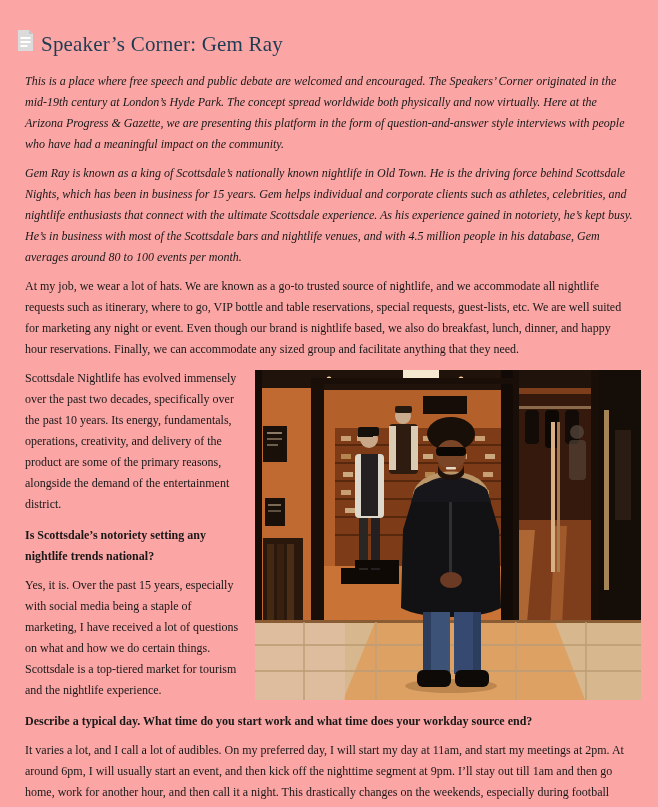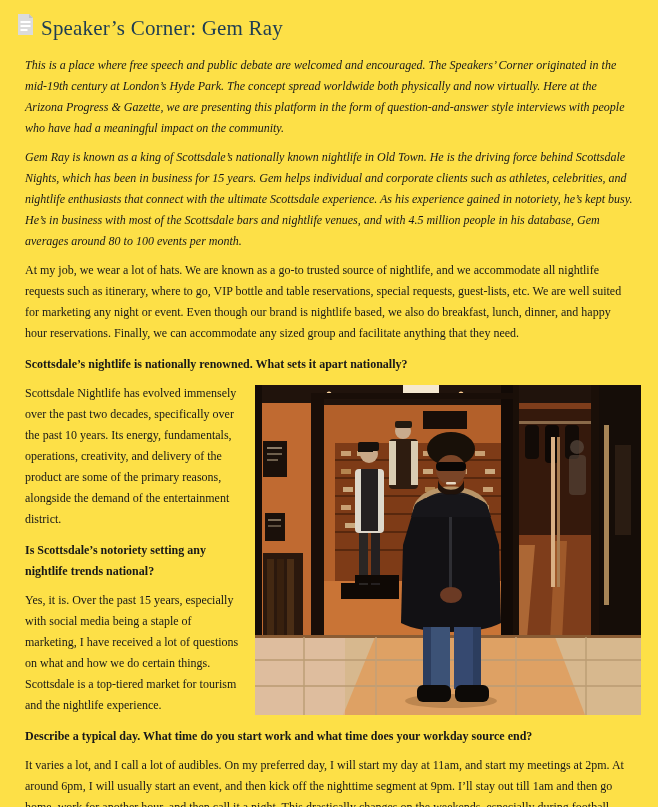--- a/index.html
+++ b/index.html
@@ -1,23 +1,23 @@
 <!DOCTYPE html>
 <html><head>
 <meta charset="utf-8">
 <style>
   html,body { margin:0; padding:0; background:#ffffff; }
   .page {
     position: relative;
     width: 658px;
     height: 807px;
     box-sizing: border-box;
-    padding: 12px 17px 6px 17px;
+    padding: 28px 17px 6px 17px;
     overflow: hidden;
-    background: #fde047;
+    background: #fca5a5;
     font-family: "Liberation Serif", "DejaVu Serif", serif;
     font-size: 12px;
     line-height: 21px;
     color: #181818;
   }
   .title-row {
     display: flex;
     align-items: center;
     gap: 7px;
     margin: 2px 0 13px 0;
@@ -60,21 +60,20 @@
       </svg>
     </span>
     <h1>Speaker’s Corner: Gem Ray</h1>
   </div>
 
   <p class="intro">This is a place where free speech and public debate are welcomed and encouraged. The Speakers’ Corner originated in the mid-19th century at London’s Hyde Park. The concept spread worldwide both physically and now virtually. Here at the Arizona Progress &amp; Gazette, we are presenting this platform in the form of question-and-answer style interviews with people who have had a meaningful impact on the community.</p>
   <p class="intro">Gem Ray is known as a king of Scottsdale’s nationally known nightlife in Old Town. He is the driving force behind Scottsdale Nights, which has been in business for 15 years. Gem helps individual and corporate clients such as athletes, celebrities, and nightlife enthusiasts that connect with the ultimate Scottsdale experience. As his experience gained in notoriety, he’s kept busy. He’s in business with most of the Scottsdale bars and nightlife venues, and with 4.5 million people in his database, Gem averages around 80 to 100 events per month.</p>
 
   <p>At my job, we wear a lot of hats. We are known as a go-to trusted source of nightlife, and we accommodate all nightlife requests such as itinerary, where to go, VIP bottle and table reservations, special requests, guest-lists, etc. We are well suited for marketing any night or event. Even though our brand is nightlife based, we also do breakfast, lunch, dinner, and happy hour reservations. Finally, we can accommodate any sized group and facilitate anything that they need.</p>
 
-  <p class="q">Scottsdale’s nightlife is nationally renowned. What sets it apart nationally?</p>
 
   <div class="photo">
     <svg viewBox="0 0 386 330" preserveAspectRatio="none" role="img">
 
       <rect width="386" height="330" fill="#a85723"></rect>
 
       <rect x="58" y="18" width="200" height="240" fill="#b3602a"></rect>
 
       <rect width="386" height="20" fill="#20130c"></rect>
       <rect x="148" y="0" width="36" height="13" fill="#f5e8d0"></rect>

